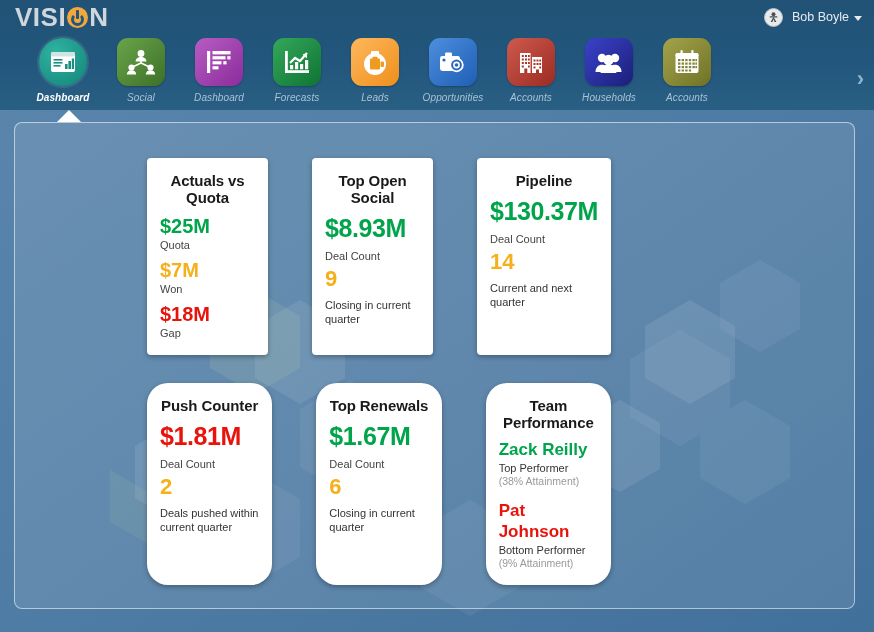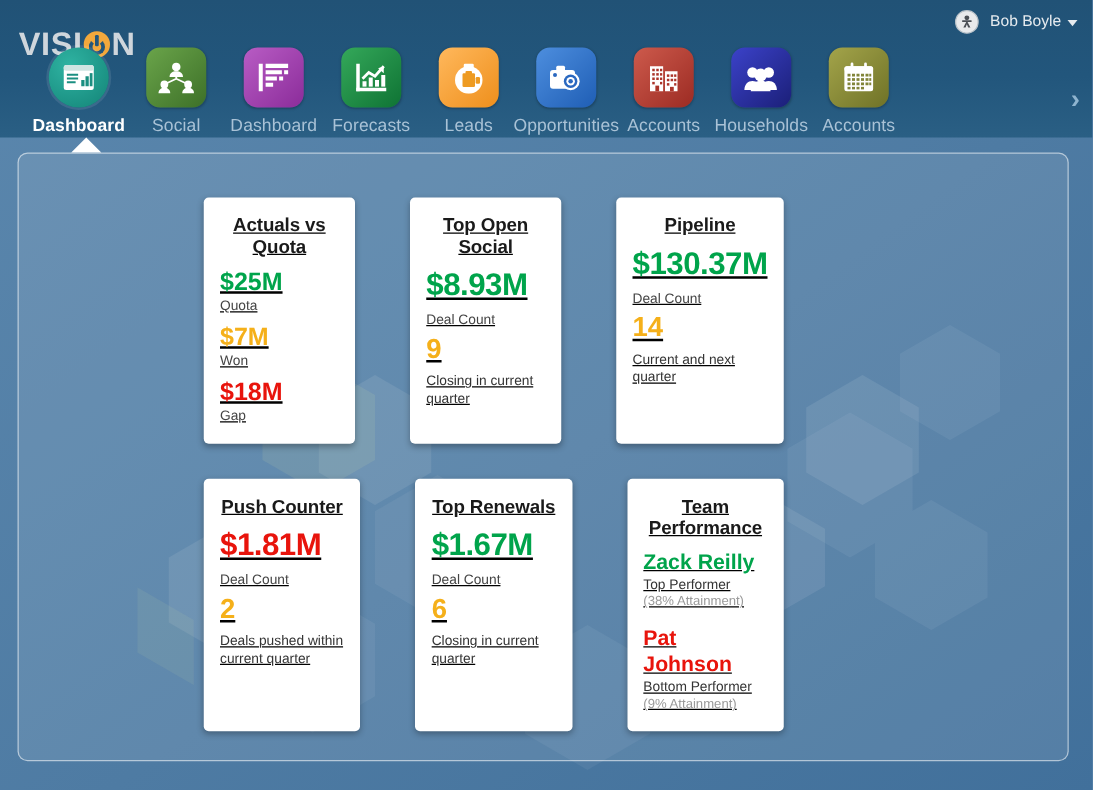--- a/index.html
+++ b/index.html
@@ -26,21 +26,21 @@
     position: absolute;
     left: 0; top: 0;
     width: 874px; height: 110px;
     background: linear-gradient(180deg,#215276 0%, #22567c 55%, #2a5f84 100%);
     z-index: 2;
     overflow: hidden;
   }
 
   
   #logo {
-    position: absolute; left: 15px; top: 20px;
+    position: absolute; left: 15px; top: 2px;
     height: 30px;
     display: flex; align-items: center;
   }
   .logo-text {
     font-size: 26px;
     font-weight: bold;
     letter-spacing: 0.5px;
     color: #cfd6dc;
     font-family: "Liberation Sans", sans-serif;
     line-height: 30px;
@@ -123,24 +123,25 @@
     align-items: center; justify-content: center;
     position: relative;
     box-shadow: 0 1px 2px rgba(0,0,0,0.25);
   }
   .nav-item.active .nav-icon {
     border-radius: 50%;
     box-shadow: 0 0 0 2px rgba(255,255,255,0.10);
   }
   .nav-label {
     margin-top: 6px;
-    font-size: 14px;
+    font-size: 10px;
     color: #a9c2d6;
     white-space: nowrap;
     letter-spacing: 0.1px;
+    font-style: italic;
   }
   .nav-item.active .nav-label {
     color: #ffffff;
     font-weight: bold;
   }
   #nav-arrow-right {
     position: absolute;
     right: 10px; top: 68px;
     color: #8fb4cf;
     font-size: 22px;
@@ -167,40 +168,39 @@
     left: 14px; top: 122px;
     width: 841px; height: 487px;
     background: rgba(255,255,255,0.10);
     border: 1px solid rgba(255,255,255,0.55);
     border-radius: 8px;
     z-index: 3;
   }
 
   #cards {
     position: absolute;
-    left: 148px; top: 35px;
+    left: 132px; top: 35px;
     width: 464px;
-    text-decoration: underline;
   }
   .card-row {
     display: flex;
     gap: 44px;
   }
   .card-row + .card-row { margin-top: 28px; }
 
   .card {
     width: 164px;
     background: #ffffff;
     border-radius: 4px;
     box-shadow: 0 2px 5px rgba(0,0,0,0.30);
     padding: 14px 13px 16px 13px;
     position: relative;
   }
   .card.tall  { min-height: 164px; }
-  .card.tall2 { min-height: 176px; }
+  .card.tall2 { min-height: 176px; border-radius: 21px; }
 
   .card-title {
     font-size: 15px;
     font-weight: bold;
     color: #1a1a1a;
     text-align: center;
     margin-bottom: 9px;
     letter-spacing: -0.1px;
   }
 

